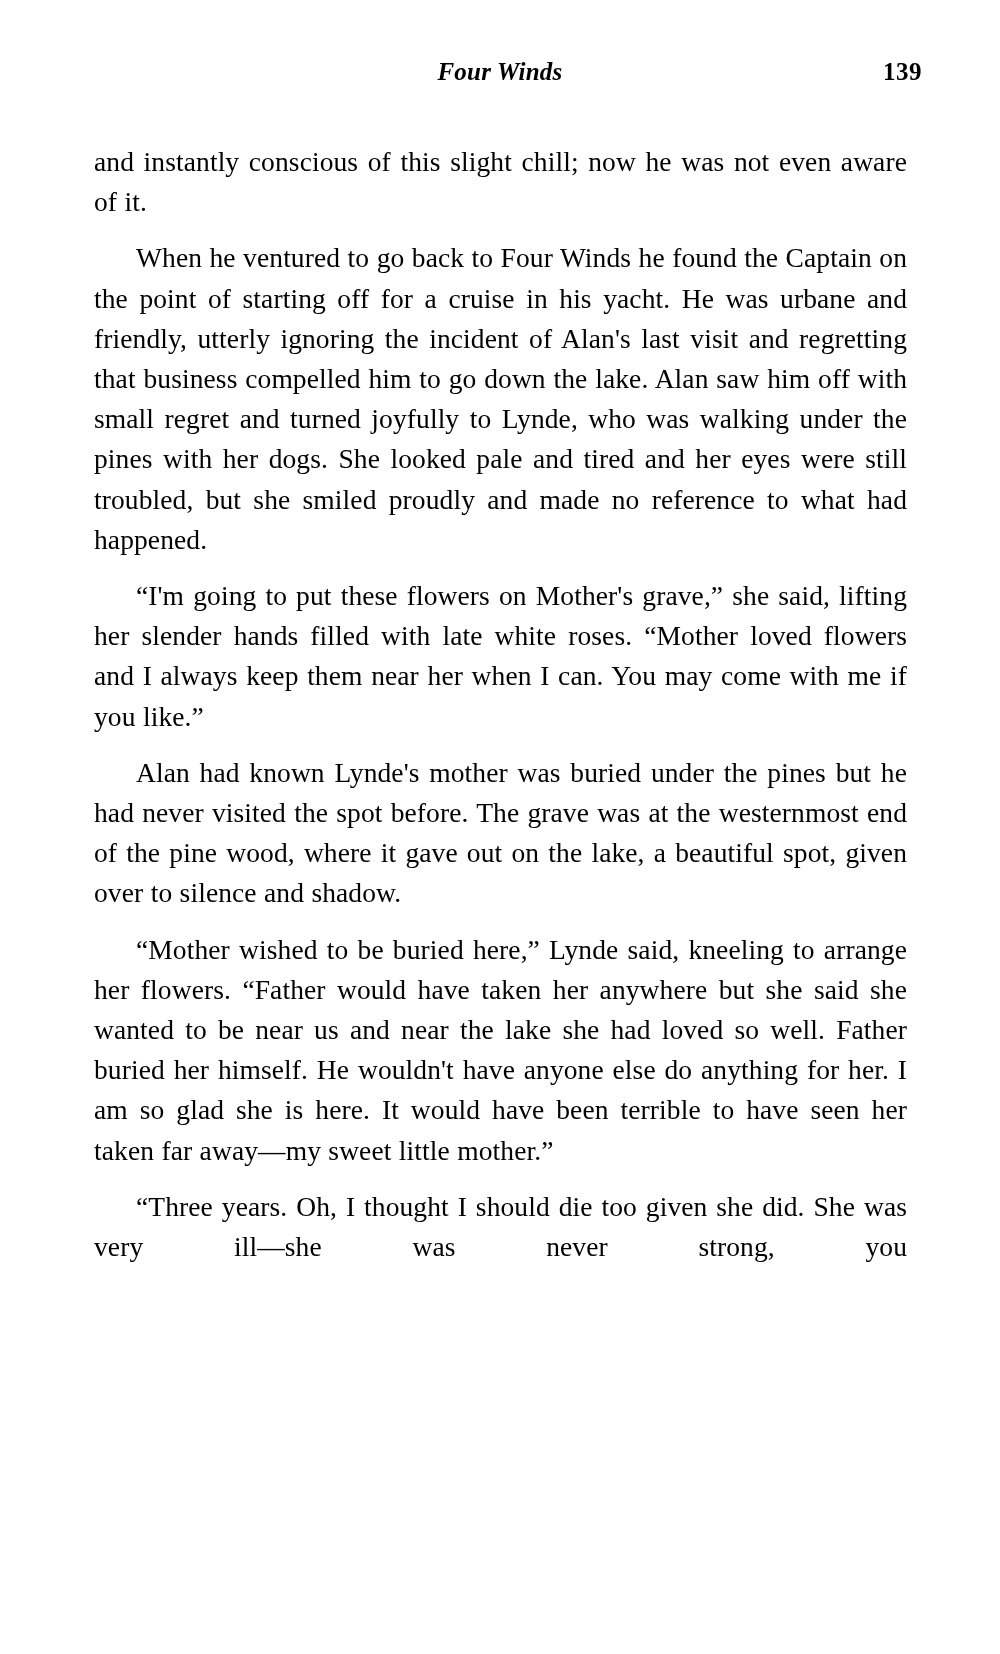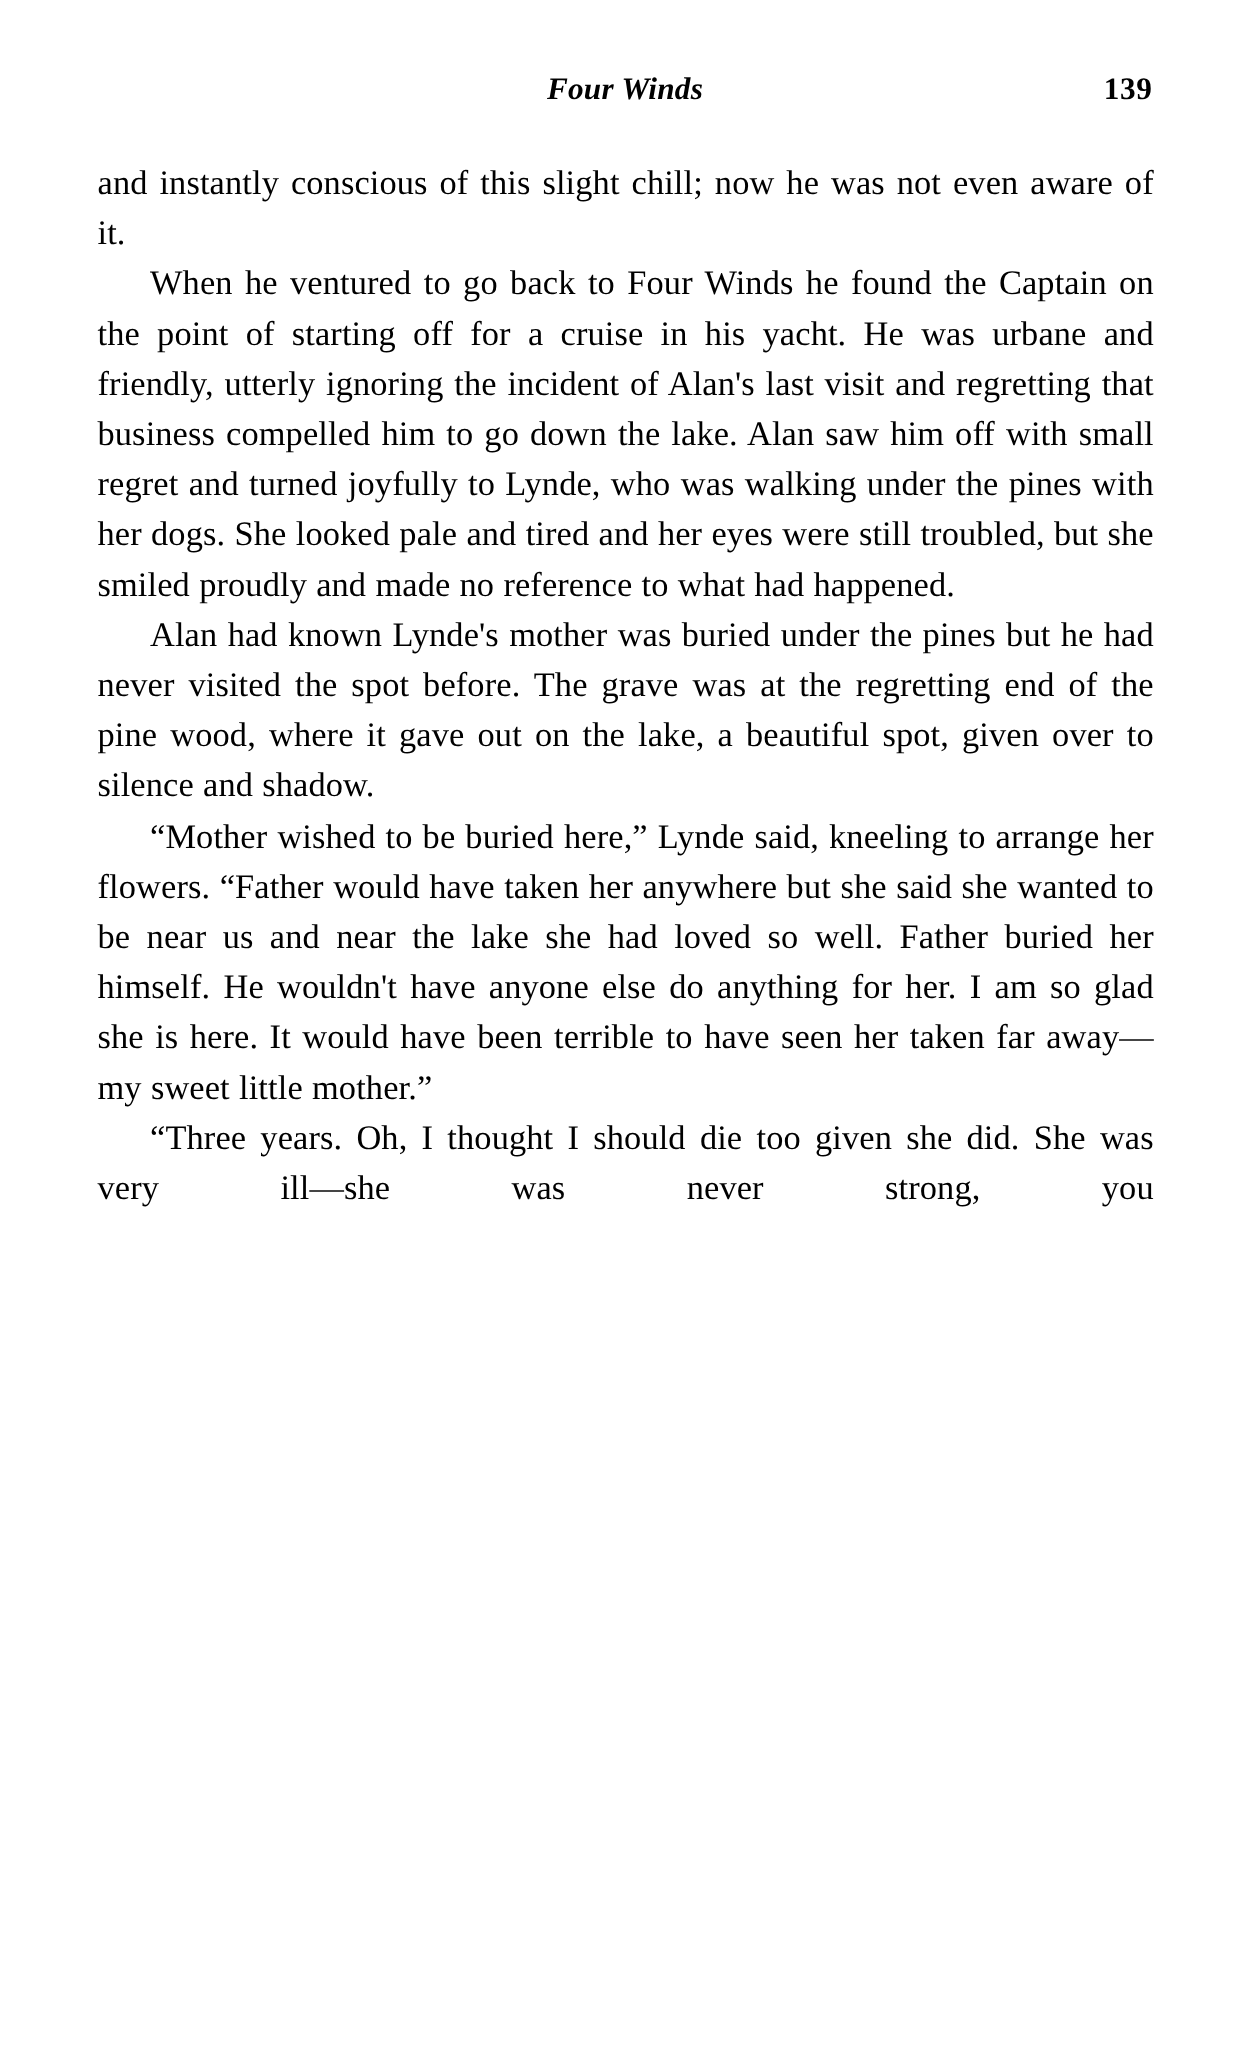--- a/index.html
+++ b/index.html
@@ -47,21 +47,21 @@
     letter-spacing: 0.5px;
     margin-left: 32px;
   }
   .body-text {
     position: absolute;
     top: 126px;
     left: 78px;
     width: 845px;
   }
   p.para {
-    margin: 0;
+    margin: 16px;
     font-size: 27.5px;
     line-height: 40.2px;
     text-align: justify;
     text-justify: inter-word;
     letter-spacing: 0.1px;
     word-spacing: 0.4px;
     -webkit-hyphens: none;
     hyphens: none;
   }
   p.para.indent {
@@ -77,18 +77,19 @@
 <div class="page">
 
   <div class="header">
     <div class="running-title">Four Winds</div>
     <div class="page-number">139</div>
   </div>
 
   <div class="body-text">
     <p class="para">and instantly conscious of this slight chill; now he was not even aware of it.</p>
     <p class="para indent">When he ventured to go back to Four Winds he found the Captain on the point of starting off for a cruise in his yacht. He was urbane and friendly, utterly ignoring the incident of Alan's last visit and regretting that business compelled him to go down the lake. Alan saw him off with small regret and turned joyfully to Lynde, who was walking under the pines with her dogs. She looked pale and tired and her eyes were still troubled, but she smiled proudly and made no reference to what had happened.</p>
-    <p class="para indent">Alan had known Lynde's mother was buried under the pines but he had never visited the spot before. The grave was at the regretting end of the pine wood, where it gave out on the lake, a beautiful spot, given over to silence and shadow.</p>
+    <p class="para indent">“I'm going to put these flowers on Mother's grave,” she said, lifting her slender hands filled with late white roses. “Mother loved flowers and I always keep them near her when I can. You may come with me if you like.”</p>
+    <p class="para indent">Alan had known Lynde's mother was buried under the pines but he had never visited the spot before. The grave was at the westernmost end of the pine wood, where it gave out on the lake, a beautiful spot, given over to silence and shadow.</p>
     <p class="para indent">“Mother wished to be buried here,” Lynde said, kneeling to arrange her flowers. “Father would have taken her anywhere but she said she wanted to be near us and near the lake she had loved so well. Father buried her himself. He wouldn't have anyone else do anything for her. I am so glad she is here. It would have been terrible to have seen her taken far away—my sweet little mother.”</p>
     <p class="para indent last-line-full">“Three years. Oh, I thought I should die too given she did. She was very ill—she was never strong, you</p>
   </div>
 
 </div>
 
 </body></html>

